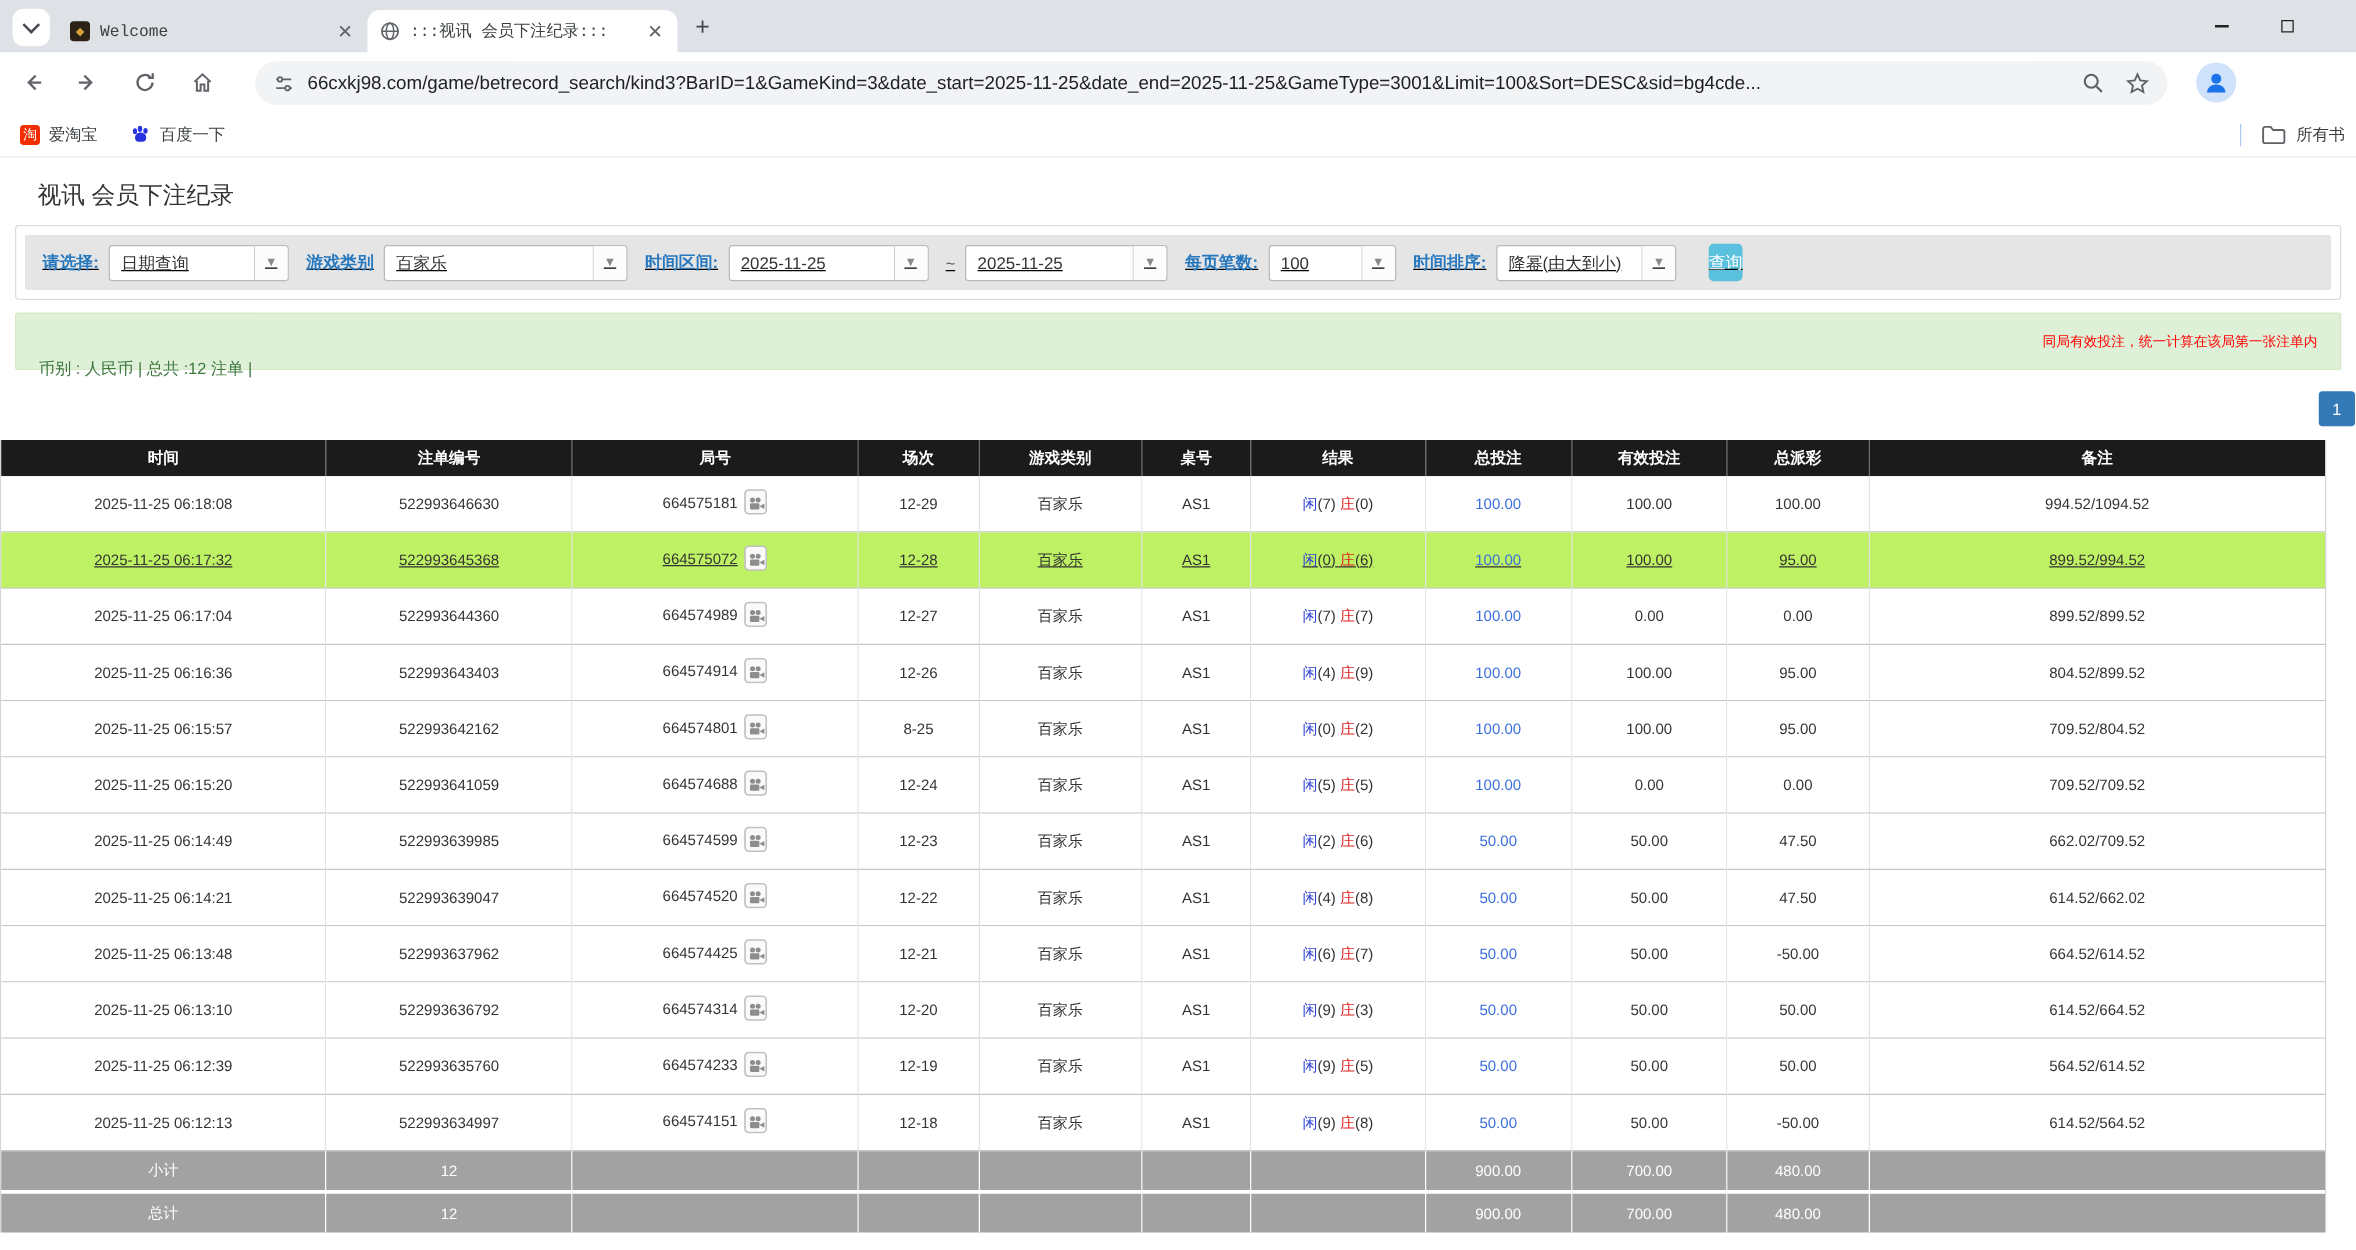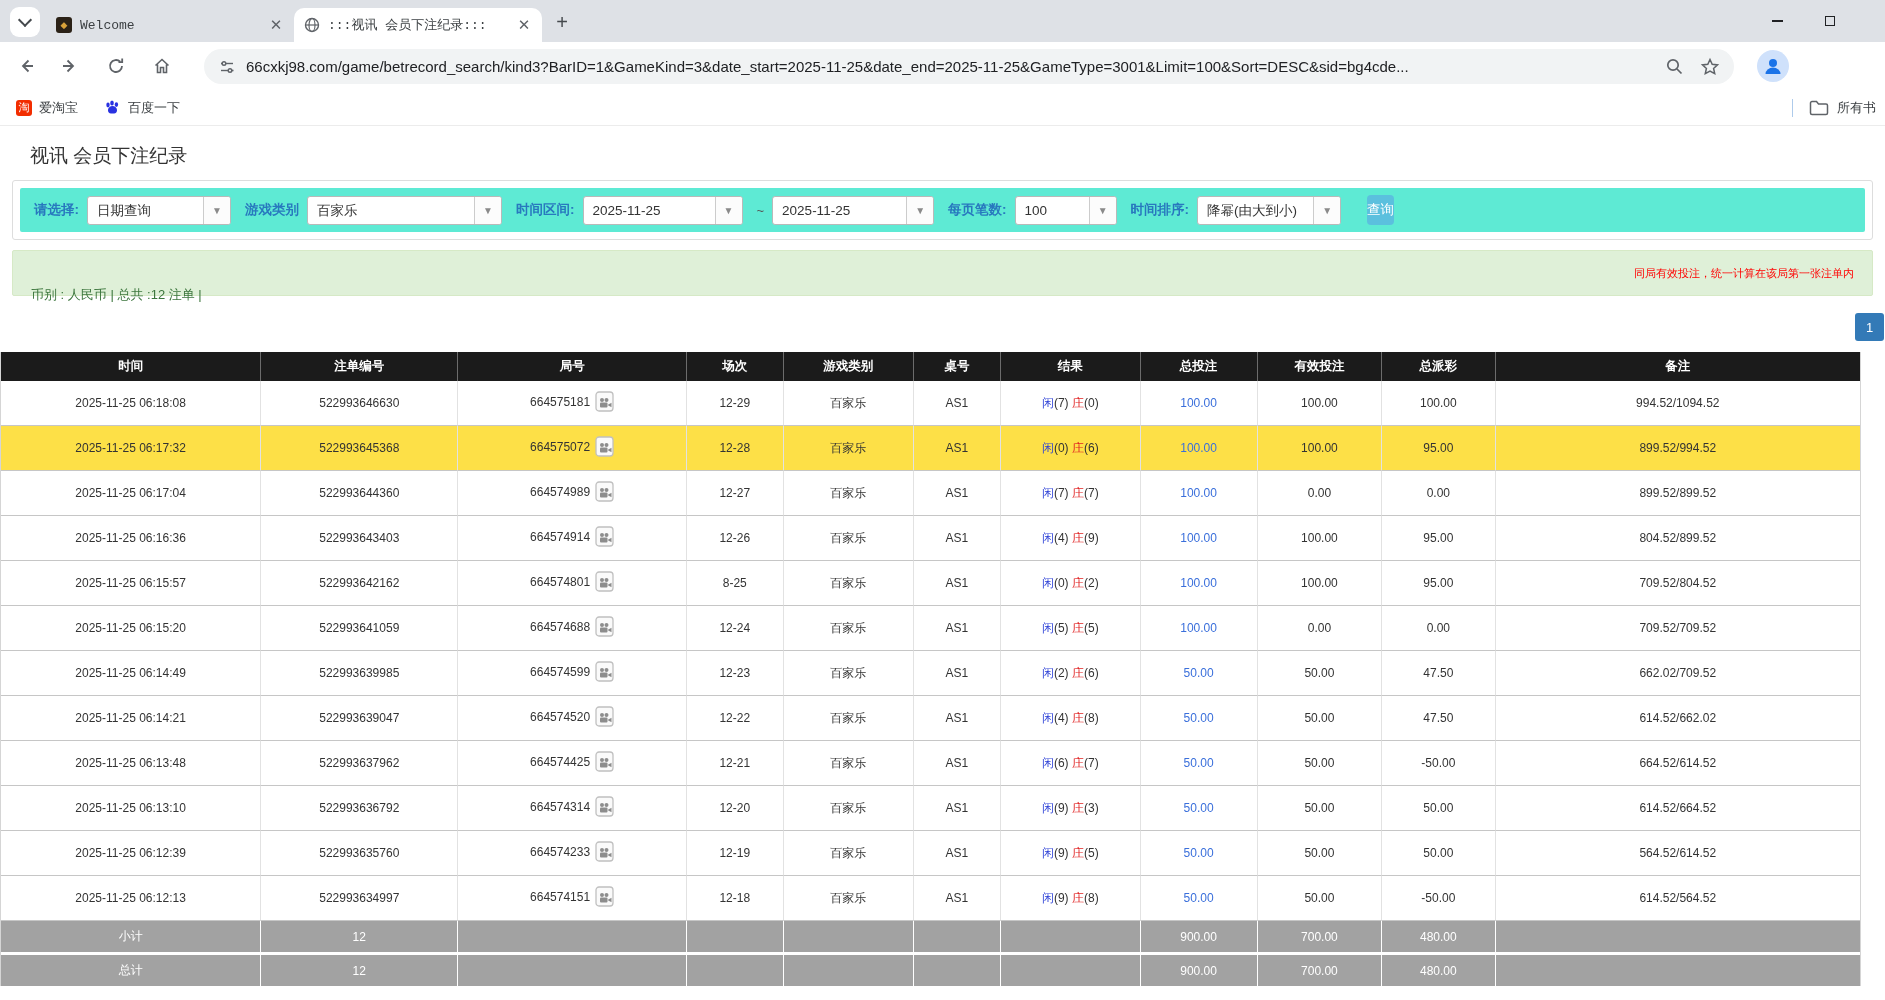--- a/index.html
+++ b/index.html
@@ -47,22 +47,22 @@
          display:flex; align-items:center; justify-content:center; }
   .bk-right { position:absolute; right:0; top:0; height:35px; display:flex; align-items:center; }
   .bk-divider { width:1px; height:18px; background:#aecbeb; margin-right:16px; }
   .allbk-label { font-size:13px; color:#3c4043; margin-left:8px; white-space:nowrap; width:48px; overflow:hidden; }
 
   
   .page-title { position:absolute; left:30px; top:143px; font-size:19px; color:#333; }
 
   .filter-panel { position:absolute; left:12px; top:180px; width:1861px; height:60px;
                   border:1px solid #ddd; border-radius:3px; background:#fff; }
-  .filter-inner { position:absolute; left:7px; top:7px; right:7px; bottom:7px; background:#5eead4;
-                  border-radius:2px; display:flex; align-items:center; padding:0 14px; }
+  .filter-inner { position:absolute; left:7px; top:7px; right:7px; bottom:7px; background:#e5e5e5;
+                  border-radius:2px; display:flex; align-items:center; padding:0 14px;text-decoration:underline; }
   .flabel { font-size:13.5px; font-weight:bold; color:#2878be; white-space:nowrap; }
   .cb { display:flex; height:29px; background:#fff; border:1px solid #b9b9b9; border-radius:3px;
         margin:0 14px 0 8px; cursor:pointer; }
   .cb .txt { flex:1; font-size:13.5px; color:#333; line-height:27px; padding:0 9px; white-space:nowrap; overflow:hidden; }
   .cb .arr { width:27px; border-left:1px solid #ccc; background:#fcfcfc; color:#8a8a8a; font-size:10px;
              display:flex; align-items:center; justify-content:center; border-radius:0 2px 2px 0; }
   .tilde { font-size:13px; color:#555; margin-right:8px; }
   .search-btn { height:30px; padding:0 0; background:#5bc0de; color:#fff; font-size:13.5px;
                 border:none; border-radius:4px; margin-left:12px; cursor:pointer; }
 
@@ -80,21 +80,21 @@
   .bet-table-wrap { position:absolute; left:0; top:352px; width:1861px; }
   table.bet { width:100%; border-collapse:separate; border-spacing:0; table-layout:fixed;
               border-left:1px solid #d5d5d5; border-right:1px solid #d5d5d5; }
   table.bet th { background:#1b1b1b; color:#fff; font-size:12.5px; font-weight:bold; height:29px;
                  border-right:1px solid #6c6c6c; white-space:nowrap; overflow:hidden; }
   table.bet th:last-child { border-right:none; }
   table.bet td { height:45px; text-align:center; vertical-align:middle; font-size:12px; color:#333;
                  border-bottom:1px solid #c6c6c6; border-right:1px solid #e2e2e2; background:#fff;
                  white-space:nowrap; overflow:hidden; }
   table.bet td:last-child { border-right:none; }
-  tr.hl td { background:#fde047; }
+  tr.hl td { background:#bef264;text-decoration:underline; }
   .rp { color:#2b3fd6; }
   .rb { color:#e02222; }
   .rv { color:#333; }
   .betlink { color:#3a6fdb; cursor:pointer; }
   td.neg { color:#ff0000; }
   .vicon { display:inline-block; vertical-align:middle; margin-left:5px; cursor:pointer; }
   tr.spacer td { height:3px; background:#fff; border:none; }
   tr.foot td { background:#a2a2a2; color:#fff; height:31px; border-right:1px solid #fff;
                border-bottom:none; font-size:12px; }
   tr.foot td:last-child { border-right:none; }

